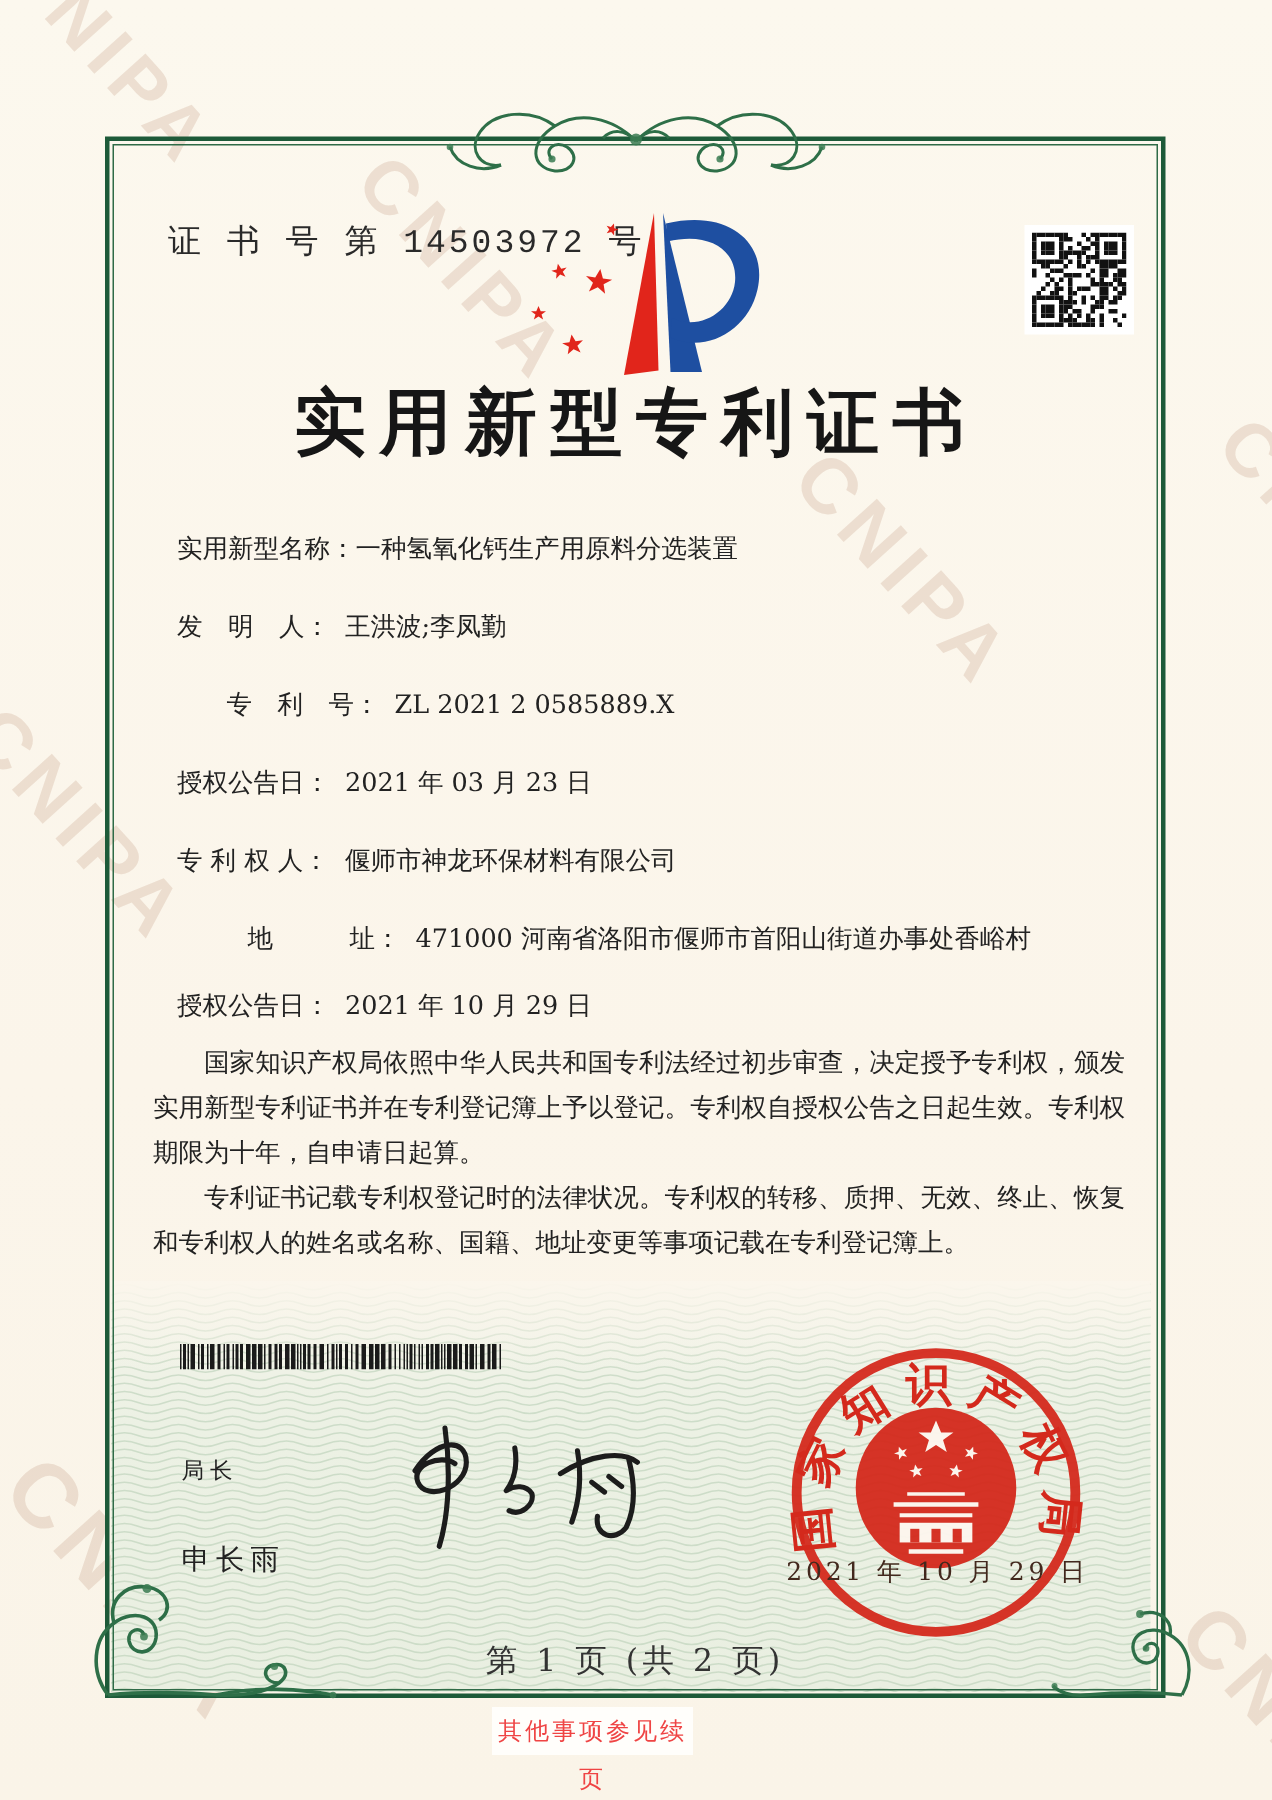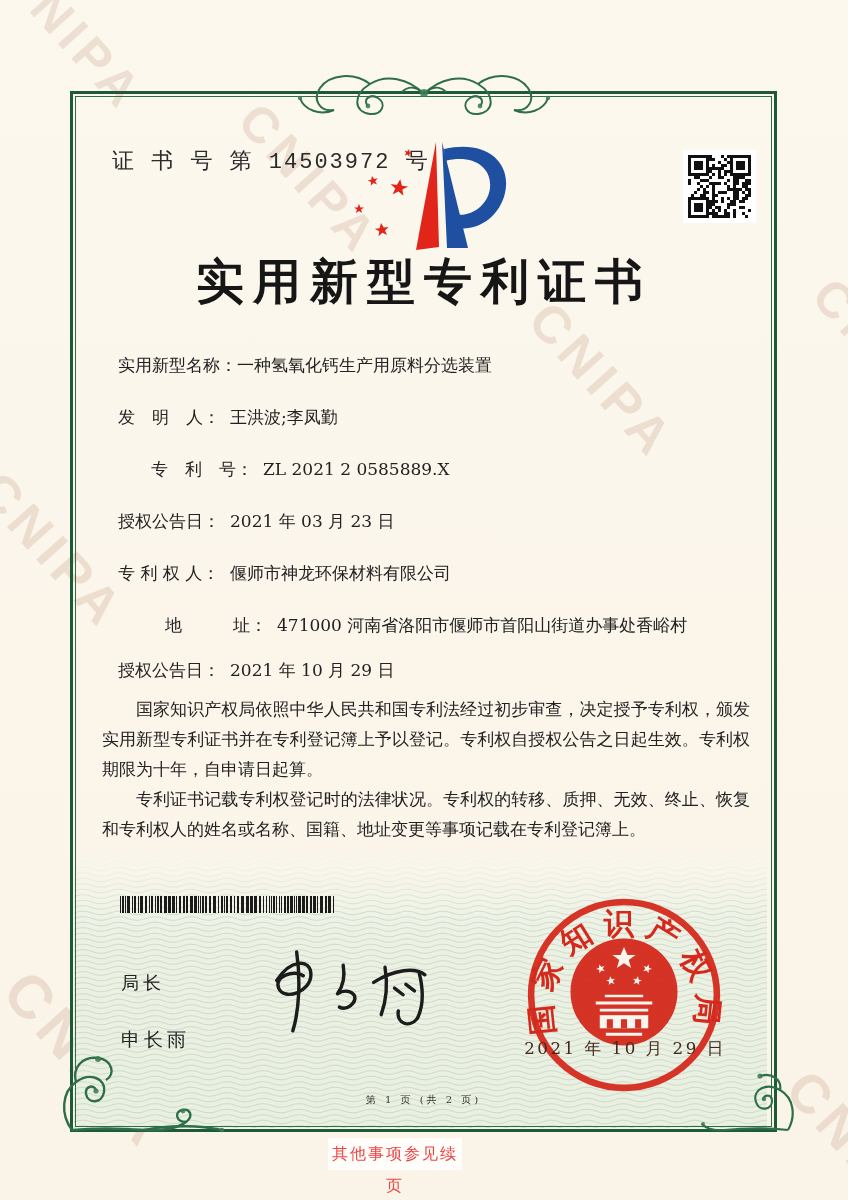--- a/index.html
+++ b/index.html
@@ -26,25 +26,25 @@
   .logo{position:absolute;left:352px;top:136px;}
   .qr{position:absolute;left:683px;top:150px;background:#ffffff;padding:5px;line-height:0;}
   .title{position:absolute;left:0;top:250px;width:848px;text-align:center;font-size:48px;font-weight:bold;
          color:#161616;letter-spacing:9px;}
   .field{position:absolute;left:118px;font-size:17px;color:#222;white-space:nowrap;}
   .field .lab{display:inline-block;min-width:112px;}
   .grant2{position:absolute;left:435px;font-size:17px;color:#222;white-space:nowrap;}
   .bodytext{position:absolute;left:102px;top:694px;width:648px;font-size:17px;line-height:30px;color:#222;text-align:justify;}
   .bodytext p{margin:0;text-indent:2em;}
   .barcode{position:absolute;left:120px;top:896px;line-height:0;}
-  .dtitle{position:absolute;left:121px;top:971px;font-family:"Liberation Sans","DejaVu Sans",sans-serif;font-size:18px;color:#222;letter-spacing:4px;}
+  .dtitle{position:absolute;left:121px;top:971px;font-family:"Liberation Sans","DejaVu Sans",sans-serif;font-size:15px;color:#222;letter-spacing:4px;}
   .dname{position:absolute;left:121px;top:1027px;font-family:"Liberation Sans","DejaVu Sans",sans-serif;font-size:19px;color:#222;letter-spacing:4px;}
   .sig{position:absolute;left:252px;top:940px;}
   .sealwrap{position:absolute;left:520px;top:896px;z-index:5;}
-  .pageinfo{position:absolute;left:70px;top:1093px;width:707px;text-align:center;font-size:10px;letter-spacing:3px;color:#333;}
+  .pageinfo{position:absolute;left:70px;top:1093px;width:707px;text-align:center;font-size:21px;letter-spacing:3px;color:#333;}
   .contnote{position:absolute;left:328px;top:1138px;width:134px;height:32px;background:#fffefb;
             text-align:center;line-height:32px;font-size:16px;letter-spacing:2px;color:#ef4444;z-index:5;}
   .flourish{position:absolute;z-index:4;pointer-events:none;line-height:0;}
 </style>
 </head>
 <body>
 
 <div id="page">
 
   <span class="wm" style="left:-18px;top:6px;font-size:50px;">CNIPA</span>

